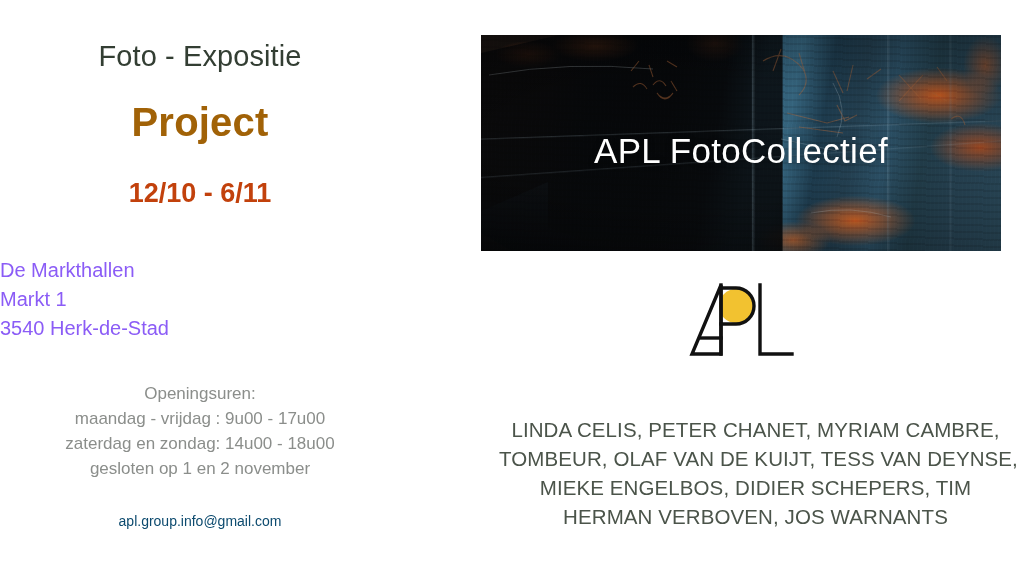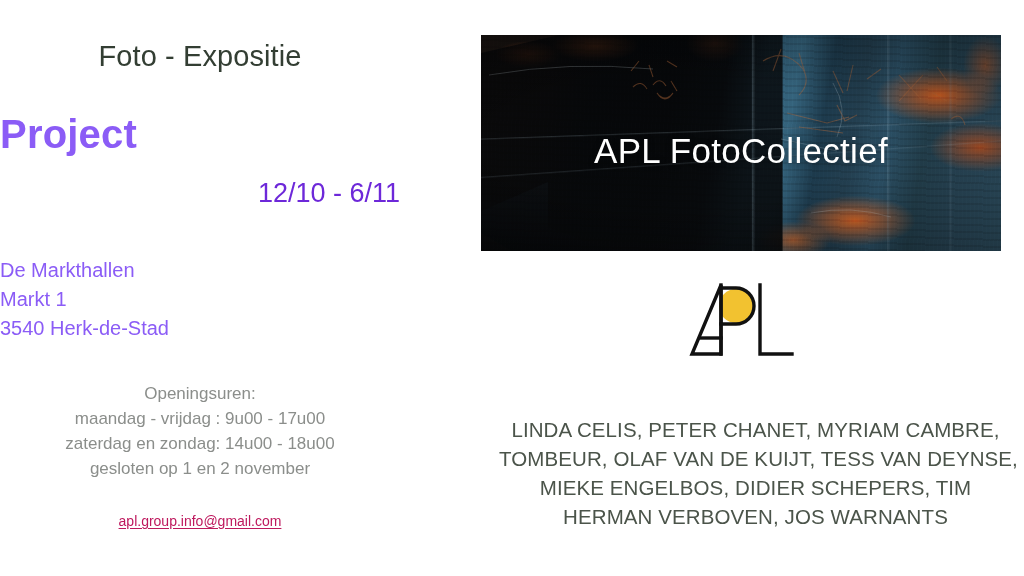--- a/index.html
+++ b/index.html
@@ -40,38 +40,39 @@
     text-align: center;
     font-size: 29px;
     font-weight: 400;
     color: #333e33;
     letter-spacing: 0.1px;
     white-space: nowrap;
   }
 
   .title-main {
     position: absolute;
-    top: 112px;
-    left: 0;
-    width: 400px;
+    top: 100px;
+    left: 0;
+    width: 400px;
+    text-align: center;
     font-size: 40px;
     font-weight: 700;
-    color: #8b5cf6;
+    color: #a16207;
     letter-spacing: 0.2px;
   }
 
   .dates {
     position: absolute;
     top: 178px;
     left: 0;
     width: 400px;
-    text-align: right;
+    text-align: center;
     font-size: 27px;
-    font-weight: 400;
-    color: #6d28d9;
+    font-weight: 700;
+    color: #c2410c;
   }
 
   .venue {
     position: absolute;
     top: 256px;
     left: 0;
     width: 400px;
     font-size: 20px;
     line-height: 29px;
     font-weight: 400;
@@ -94,22 +95,21 @@
 
   .email-wrap {
     position: absolute;
     top: 512px;
     left: 0;
     width: 400px;
     text-align: center;
   }
   .email-link {
     font-size: 14px;
-    color: #be185d;
-    text-decoration: underline;
+    color: #0c4a6e;
     text-underline-offset: 2px;
     cursor: pointer;
     text-align: center;
   }
 
   
   .right-col {
     position: relative;
     flex: 1 1 auto;
     height: 576px;

